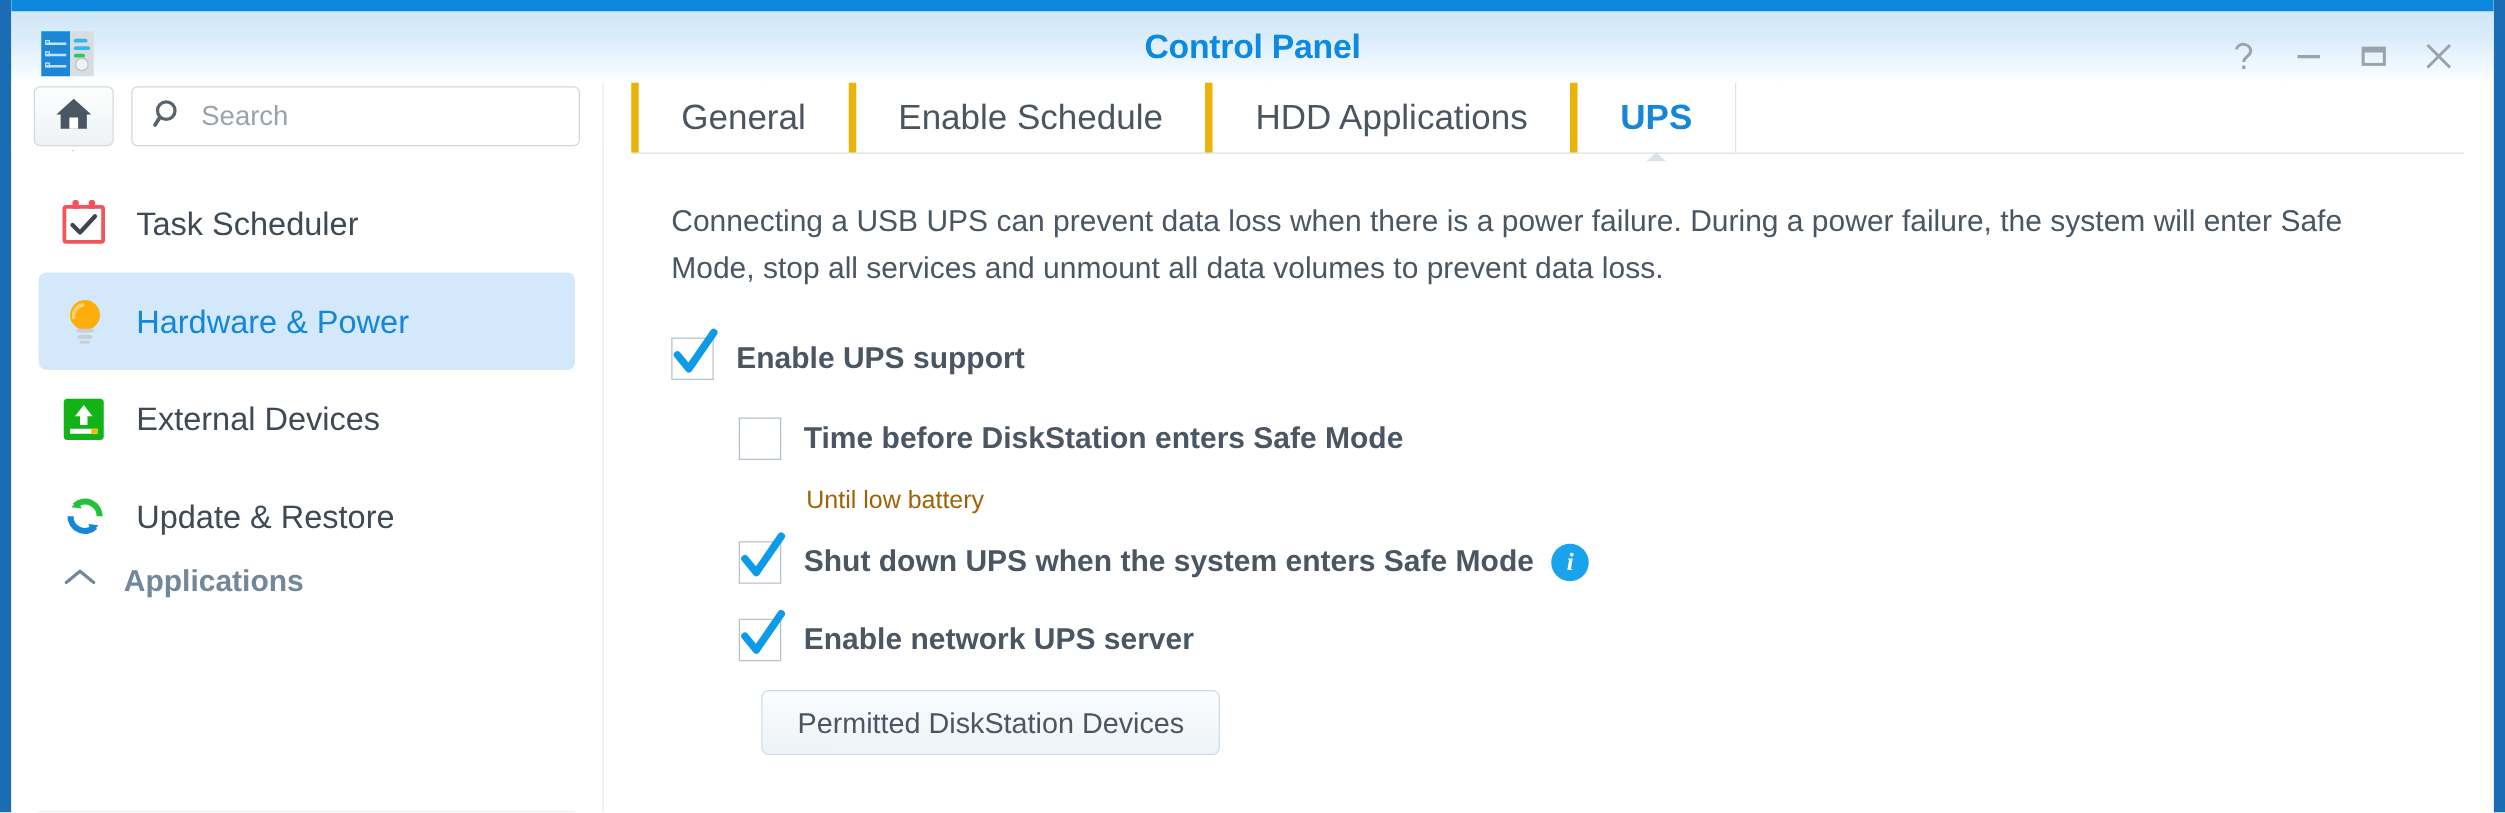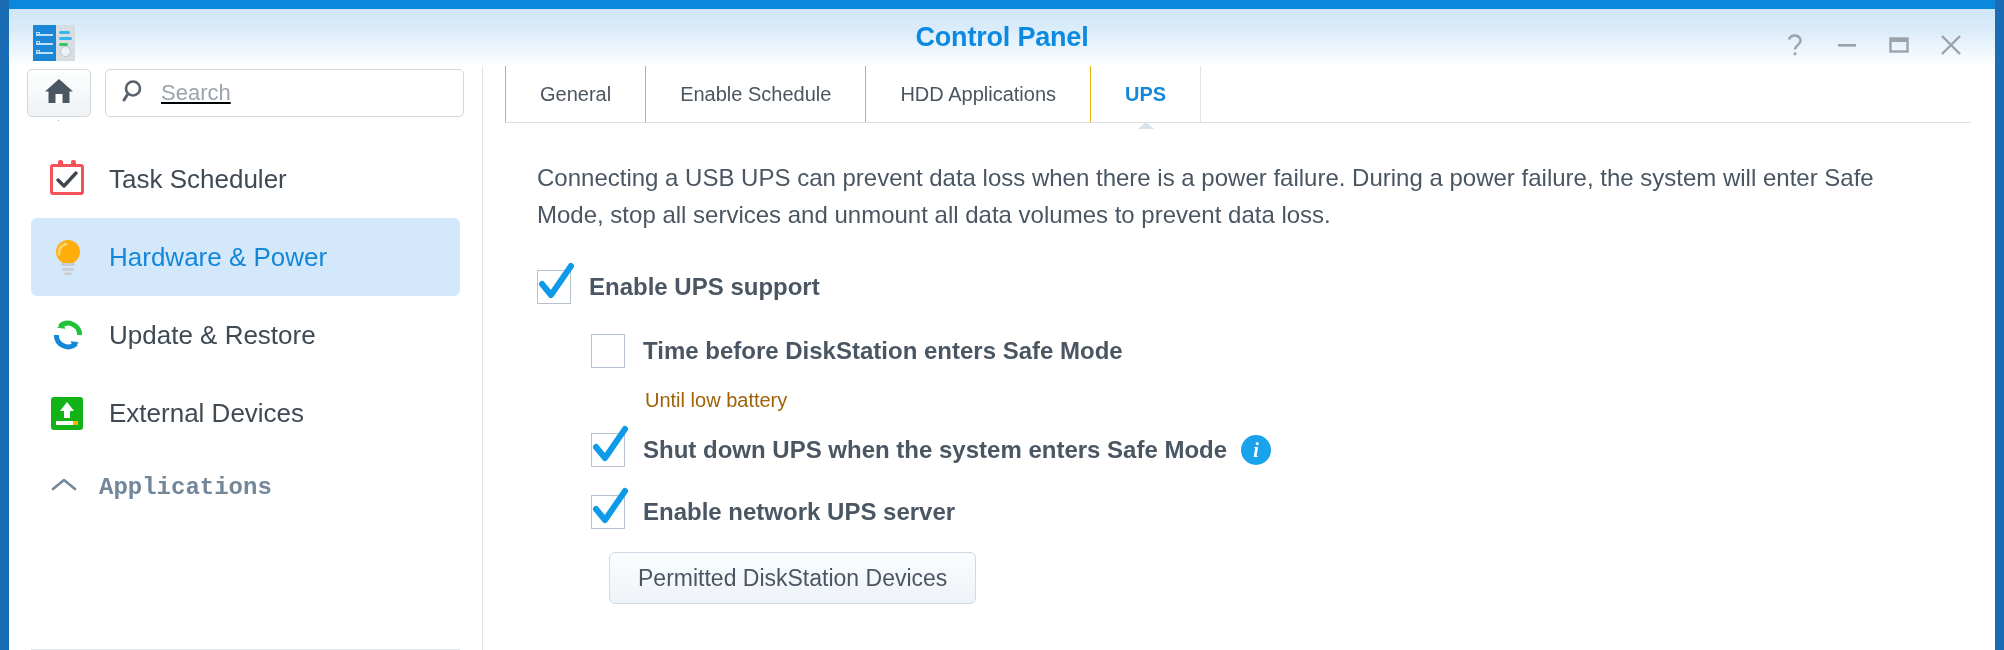--- a/index.html
+++ b/index.html
@@ -133,21 +133,20 @@
     height: 48px;
     border: 1px solid #d3d8dd;
     border-radius: 5px;
     background: #ffffff;
     display: flex;
     align-items: center;
     gap: 13px;
     padding: 0 16px;
     box-sizing: border-box;
     cursor: text;
-    text-decoration: underline;
   }
   #search-placeholder {
     font-size: 22px;
     color: #9aa3ac;
   }
 
   #nav-list {
     position: absolute;
     left: 0; right: 0;
     top: 46px;
@@ -183,25 +182,23 @@
   .nav-icon {
     position: relative;
     width: 38px; height: 38px;
     flex: 0 0 38px;
   }
 
   
   .nav-section {
     height: 70px;
     display: flex;
-    align-items: center;
     gap: 20px;
     padding-left: 18px;
     cursor: pointer;
-    font-family: Liberation Mono, monospace;
   }
   .nav-section .sec-label {
     font-size: 24px;
     font-weight: bold;
     color: #73879a;
   }
   #sec-divider {
     position: absolute;
     left: 22px; right: 22px;
     bottom: 0;
@@ -241,23 +238,23 @@
     height: 56px;
     margin-left: 22px;
     display: flex;
     align-items: stretch;
   }
   .tab {
     position: relative;
     display: flex;
     align-items: center;
     padding: 0 34px;
-    font-size: 20px;
+    font-size: 28px;
     color: #4b5560;
-    border-left: 1px solid #eab308;
+    border-left: 6px solid #eab308;
     cursor: pointer;
     white-space: nowrap;
     text-align: right;
   }
   .tab:last-child { border-right: 1px solid #e0e3e6; }
   .tab.active {
     color: #1487d8;
     font-weight: bold;
   }
   .tab.active:after {
@@ -470,42 +467,42 @@
               <rect x="8" y="24" width="14" height="3" rx="1.5" fill="#c9ced4"></rect>
               <rect x="9" y="29" width="12" height="3" rx="1.5" fill="#c9ced4"></rect>
               <rect x="11" y="33.5" width="8" height="2.5" rx="1.2" fill="#c9ced4"></rect>
             </svg>
           </span>
           <span class="nav-label">Hardware &amp; Power</span>
         </div>
 
         <div class="nav-item">
           <span class="nav-icon">
+            <span class="ic-ext"></span>
+            <svg width="38" height="38" viewBox="0 0 38 38" style="position:absolute;left:0;top:0;">
+              <path d="M18 8 L25 17 L21 17 L21 24 L15 24 L15 17 L11 17 Z" fill="#ffffff"></path>
+              <rect x="7" y="27" width="22" height="4" fill="#ffffff"></rect>
+              <rect x="24" y="27" width="5" height="4" fill="#ffb400"></rect>
+            </svg>
+          </span>
+          <span class="nav-label">External Devices</span>
+        </div>
+
+        <div class="nav-item">
+          <span class="nav-icon">
             <svg class="ic-upd" viewBox="0 0 38 38">
               <path d="M32 19 A13 13 0 0 0 10 9.5" fill="none" stroke="#21c23a" stroke-width="5.5"></path>
               <path d="M13 4 L7 11 L16 12 Z" fill="#21c23a"></path>
               <path d="M6 19 A13 13 0 0 0 28 28.5" fill="none" stroke="#1487d8" stroke-width="5.5"></path>
               <path d="M25 34 L31 27 L22 26 Z" fill="#1487d8"></path>
             </svg>
           </span>
           <span class="nav-label">Update &amp; Restore</span>
         </div>
 
-        <div class="nav-item">
-          <span class="nav-icon">
-            <span class="ic-ext"></span>
-            <svg width="38" height="38" viewBox="0 0 38 38" style="position:absolute;left:0;top:0;">
-              <path d="M18 8 L25 17 L21 17 L21 24 L15 24 L15 17 L11 17 Z" fill="#ffffff"></path>
-              <rect x="7" y="27" width="22" height="4" fill="#ffffff"></rect>
-              <rect x="24" y="27" width="5" height="4" fill="#ffb400"></rect>
-            </svg>
-          </span>
-          <span class="nav-label">External Devices</span>
-        </div>
-
         <div class="nav-section">
           <span>
             <svg width="30" height="20" viewBox="0 0 30 20">
               <path d="M4 14 L15 5 L26 14" fill="none" stroke="#73879a" stroke-width="2.6" stroke-linecap="round" stroke-linejoin="round"></path>
             </svg>
           </span>
           <span class="sec-label">Applications</span>
         </div>
 
         <div id="sec-divider"></div>

